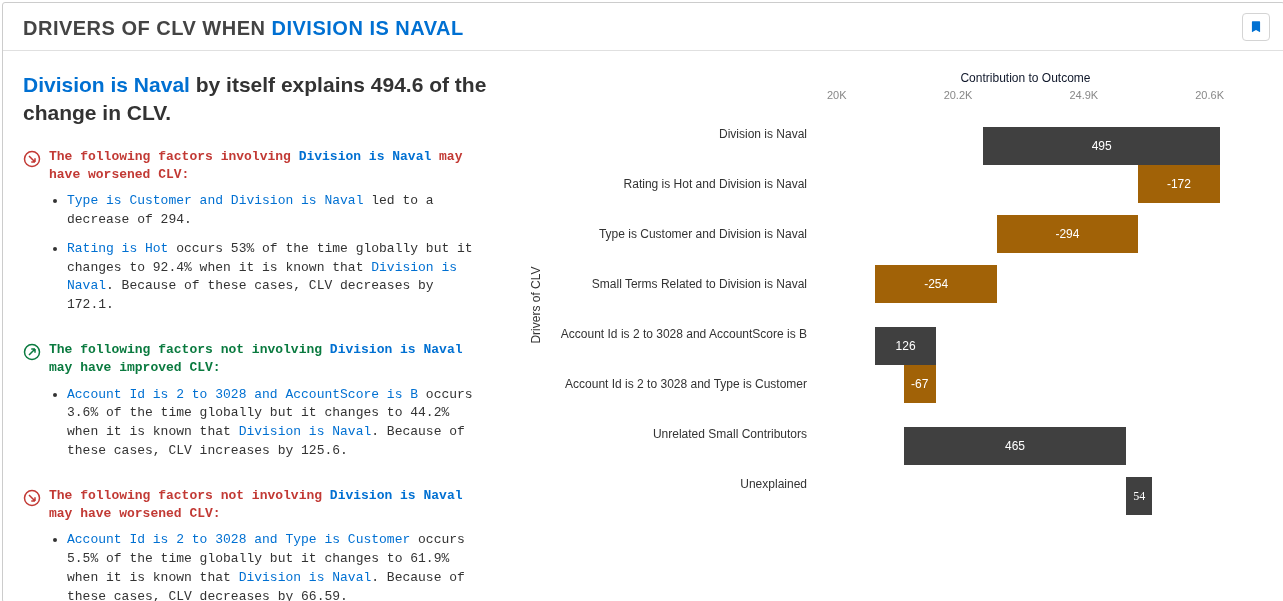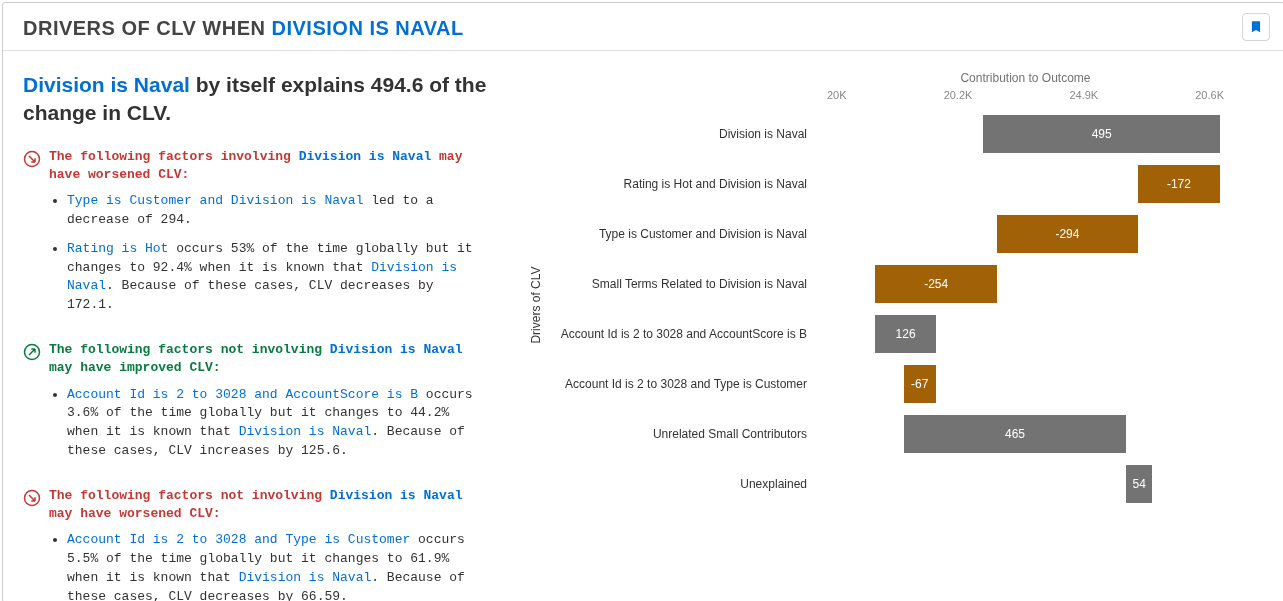--- a/index.html
+++ b/index.html
@@ -104,21 +104,21 @@
       width: 100%;
       height: 100%;
     }
     .chart-title {
       position: absolute;
       top: 10px;
       left: 0;
       right: 40px;
       text-align: center;
       font-size: 12px;
-      color: #737373;
+      color: #0f172a;
       padding-left: 320px;
     }
     .axis-labels-x {
       position: absolute;
       top: 28px;
       left: 320px;
       right: 40px;
       display: flex;
       justify-content: space-between;
       font-size: 11px;
@@ -164,21 +164,21 @@
       height: 38px;
       top: 6px;
       display: flex;
       align-items: center;
       justify-content: center;
       color: #fff;
       font-size: 12px;
       font-weight: 500;
     }
     .bar.gray { background: #a4b0bd; }
-    .bar.green { background: #737373; }
+    .bar.green { background: #404040; margin-top: 12px; }
     .bar.red { background: #a16207; }
     .bar.blue { background: #0070d2; }
   </style>
 </head>
 <body>
 
 <div class="panel">
 
   <div class="header">
     <div class="header-title">
@@ -300,21 +300,21 @@
               <div class="bar-label">Unrelated Small Contributors</div>
               <div class="bar-track">
                 <div class="bar green" style="left: 21.2941%; width: 54.7059%;">
                   <span>465</span>
                 </div>
               </div>
             </div>
             <div class="bar-row">
               <div class="bar-label">Unexplained</div>
               <div class="bar-track">
-                <div class="bar green" style="left: 76%; width: 6.35294%;">
+                <div class="bar green" style="left: 76%; width: 6.35294%; font-family: Liberation Serif, serif;">
                   <span>54</span>
                 </div>
               </div>
             </div>
           </div>
       </div>
     </div>
   </div>
 
 </div>

